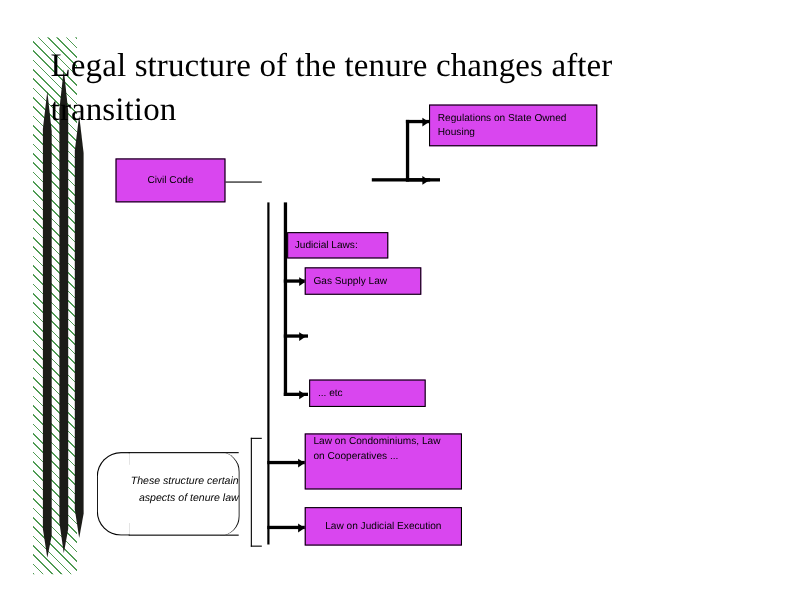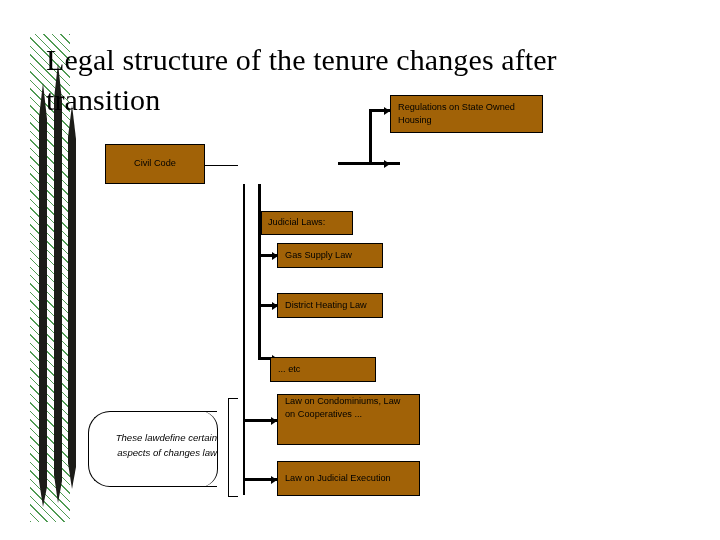--- a/index.html
+++ b/index.html
@@ -14,21 +14,21 @@
          rgba(255,255,255,0) 1px, rgba(255,255,255,0) 6px);
       background-color:#ffffff;}
 
   
   .title{position:absolute;left:46px;top:40px;width:566px;
       font-family:"Liberation Serif",serif;
       font-size:30px;line-height:1.33;color:#000;letter-spacing:.1px;}
 
   
   .dbox{position:absolute;box-sizing:border-box;border:1.6px solid #000;
-      background:#a16207;color:#000;font-size:9.2px;line-height:1.45;
+      background:#d946ef;color:#000;font-size:9.2px;line-height:1.45;
       padding:4px 6px;font-family:"Liberation Sans",sans-serif;}
   .dbox.center{display:flex;align-items:center;justify-content:center;
       text-align:center;padding:0 4px;}
   .dbox.midleft{display:flex;align-items:center;justify-content:flex-start;}
 
   .hline{position:absolute;background:#000;}
   .vline{position:absolute;background:#000;}
 
   .arrow{position:absolute;width:0;height:0;
       border-top:4px solid transparent;border-bottom:4px solid transparent;
@@ -104,48 +104,45 @@
   </div>
 
   <div class="hline" style="left:258px;top:254px;width:22px;height:3px;"></div>
   <div class="arrow" style="left:272px;top:251.5px;"></div>
   <div class="dbox midleft" style="left:277px;top:243px;width:106px;height:25px;padding:0 7px;">
     <span>Gas Supply Law</span>
   </div>
 
   <div class="hline" style="left:258px;top:304px;width:22px;height:3px;"></div>
   <div class="arrow" style="left:272px;top:301.5px;"></div>
-  <div class="dbox midleft" style="left:277px;top:293px;width:106px;height:25px;padding:0 7px;">
-    <span>District Heating Law</span>
-  </div>
 
   <div class="hline" style="left:258px;top:357px;width:22px;height:3px;"></div>
   <div class="arrow" style="left:272px;top:354.5px;"></div>
-  <div class="dbox midleft" style="left:270px;top:345px;width:106px;height:25px;padding:0 7px;margin-top:12px;">
+  <div class="dbox midleft" style="left:281px;top:345px;width:106px;height:25px;padding:0 7px;">
     <span>... etc</span>
   </div>
 
   <div class="hline" style="left:243px;top:419px;width:36px;height:3.2px;"></div>
   <div class="arrow" style="left:271px;top:416.5px;"></div>
   <div class="dbox" style="left:277px;top:394px;width:143px;height:51px;padding:0 7px;">
     <span>Law on Condominiums, Law on Cooperatives ...</span>
   </div>
 
   <div class="hline" style="left:243px;top:478px;width:36px;height:3.2px;"></div>
   <div class="arrow" style="left:271px;top:475.5px;"></div>
-  <div class="dbox midleft" style="left:277px;top:461px;width:143px;height:35px;padding:0 7px;">
+  <div class="dbox midleft" style="left:277px;top:461px;width:143px;height:35px;padding:0 7px;justify-content:center;">
     <span>Law on Judicial Execution</span>
   </div>
 
   <div class="bracket" style="left:228px;top:398px;width:10px;height:99px;"></div>
 
   <div class="brace" style="left:88px;top:411px;width:30px;height:76px;"></div>
   <div class="brace-top" style="left:117px;top:411px;width:100px;height:1px;"></div>
   <div class="brace-bot" style="left:117px;top:486px;width:100px;height:1px;"></div>
   <div style="position:absolute;left:200px;top:411px;width:18px;height:76px;
               box-sizing:border-box;border-right:1.5px solid #000;
               border-top-right-radius:20px;border-bottom-right-radius:20px;"></div>
 
   <div class="note" style="left:97px;top:430px;width:120px;">
-    <span>These lawdefine certain aspects of changes law</span>
+    <span>These structure certain aspects of tenure law</span>
   </div>
 
 </div>
 
 </body></html>

